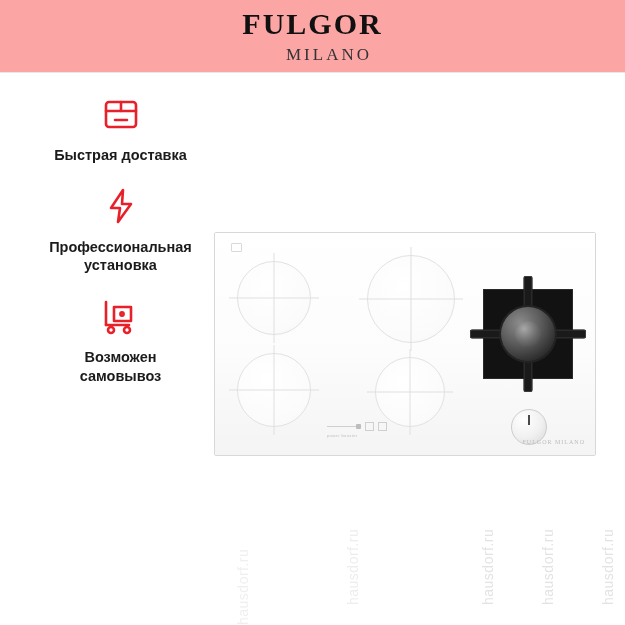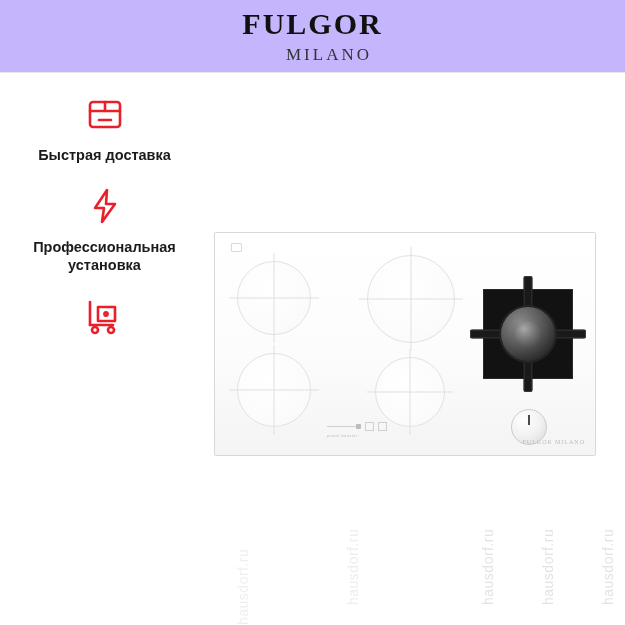--- a/index.html
+++ b/index.html
@@ -21,21 +21,21 @@
     background: #ffffff;
   }
 
   
   .header {
     position: absolute;
     left: 0;
     top: 0;
     width: 625px;
     height: 72px;
-    background: #c4b5fd;
+    background: #fca5a5;
     border-bottom: 1px solid #e8e8e8;
     display: flex;
     flex-direction: column;
     align-items: center;
     justify-content: center;
   }
   .brand-main {
     font-family: "Liberation Serif", serif;
     font-size: 30px;
     font-weight: bold;
@@ -49,21 +49,21 @@
     letter-spacing: 3px;
     color: #333333;
     margin-top: 7px;
     line-height: 1;
     margin-left: 33px;
   }
 
   
   .features {
     position: absolute;
-    left: 2px;
+    left: 18px;
     top: 88px;
     width: 205px;
     display: flex;
     flex-direction: column;
     align-items: center;
   }
   .feature {
     width: 205px;
     display: flex;
     flex-direction: column;
@@ -321,20 +321,22 @@
       <div class="feature-icon">
         <svg width="44" height="42" viewBox="0 0 44 42" fill="none" stroke="#e8202a" stroke-width="2.6" stroke-linecap="round" stroke-linejoin="round">
           <path d="M7 7 V30"></path>
           <path d="M7 30 H30"></path>
           <rect x="15" y="12" width="17" height="14"></rect>
           <circle cx="12" cy="35" r="3"></circle>
           <circle cx="28" cy="35" r="3"></circle>
           <circle cx="23" cy="19" r="1.6"></circle>
         </svg>
       </div>
+      <div class="feature-label">Возможен
+самовывоз</div>
     </div>
 
   </div>
 
   <div class="cooktop">
     <div class="ct-surface"></div>
 
     <div class="ct-badge"></div>
 
     <div class="burner b1">

